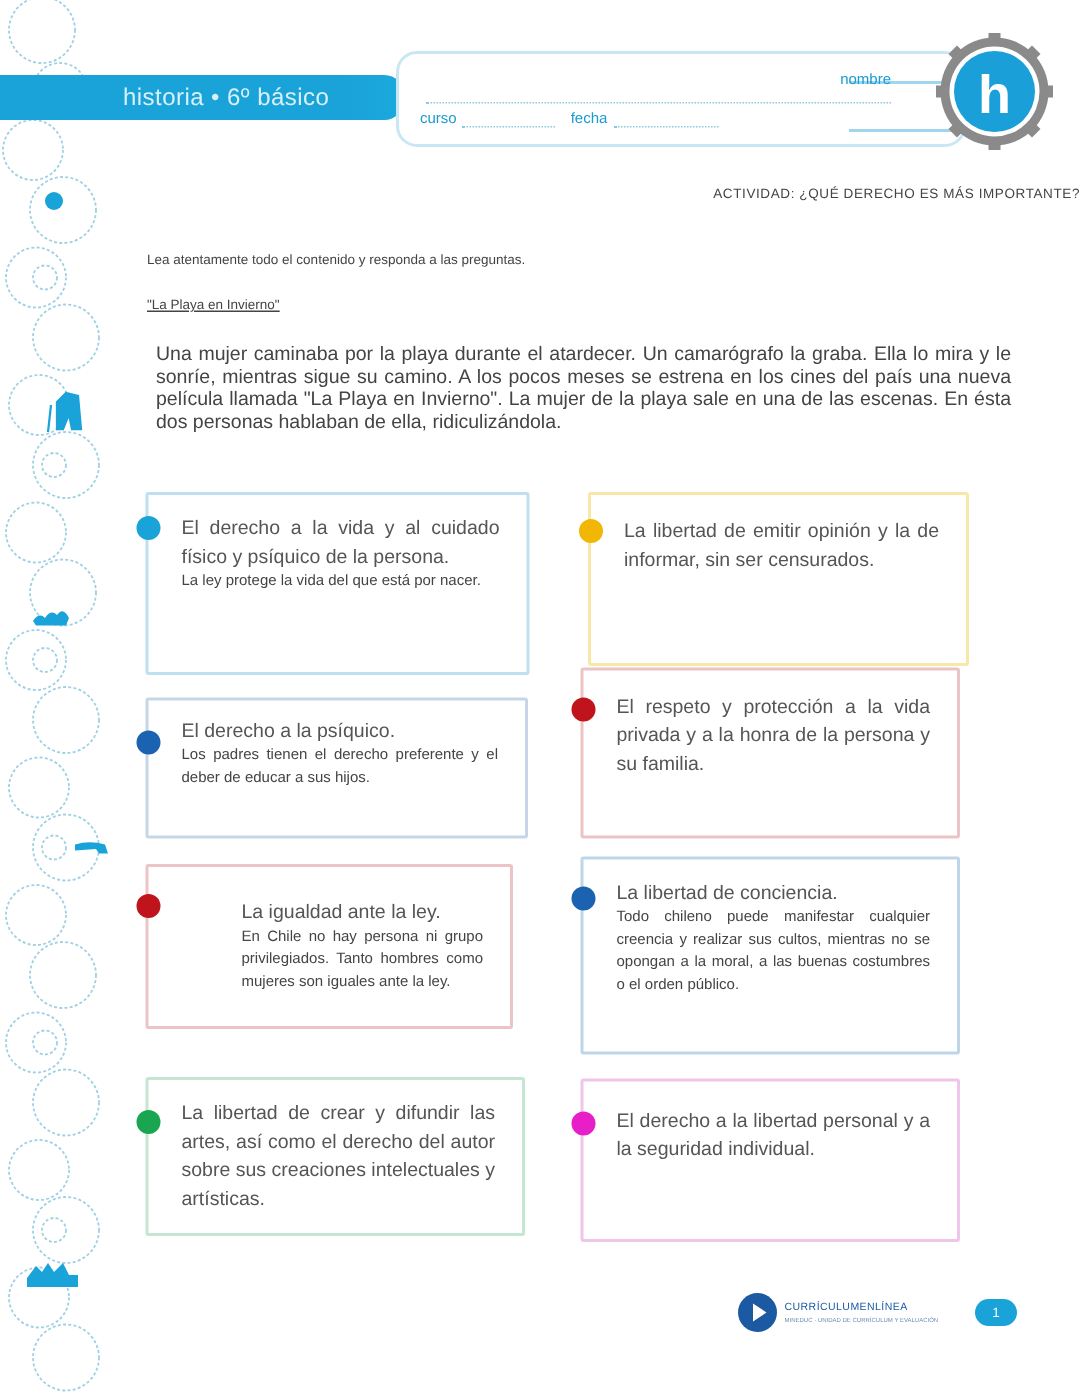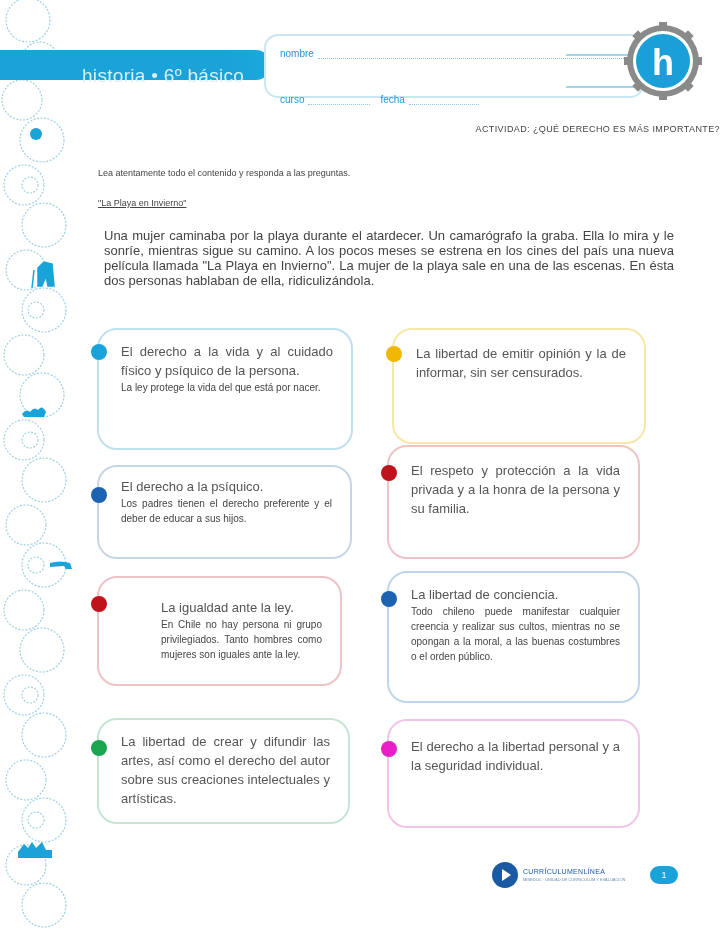--- a/index.html
+++ b/index.html
@@ -6,38 +6,38 @@
   html, body { width: 720px; height: 933px; background: #ffffff; overflow: hidden; }
   body { position: relative; font-family: "Liberation Sans", sans-serif; color: #333; }
 
   .border-deco { position: absolute; left: 0; top: 0; width: 80px; height: 933px; }
 
   .subject-band {
     position: absolute; left: 0; top: 50px; width: 270px; height: 30px;
     background: linear-gradient(90deg, #1aa3d8 0%, #1aa3d8 85%, #1ba9dd 100%);
     border-radius: 0 14px 14px 0;
   }
-  .subject-band span { position: absolute; left: 82px; top: 7px; color: #d8f0fa; font-size: 19px; letter-spacing: 0.3px; margin-top: 8px; }
+  .subject-band span { position: absolute; left: 82px; top: 7px; color: #d8f0fa; font-size: 16px; letter-spacing: 0.3px; }
 
   .student-box {
     position: absolute; left: 264px; top: 34px; width: 380px; height: 64px;
     border: 2px solid #c9e7f3; border-radius: 14px; background: #fff;
   }
   .student-box .stripe { position: absolute; left: 300px; right: -10px; height: 2px; background: #9fd6ee; }
   .field-row { position: absolute; left: 14px; font-size: 10px; color: #1a9bd0; display: flex; align-items: flex-end; }
   .field-line { border-bottom: 1px dotted #8cc8e2; height: 10px; margin-left: 4px; }
 
   .logo-gear { position: absolute; left: 624px; top: 22px; width: 78px; height: 78px; }
 
   .title { position: absolute; left: 0; width: 720px; top: 124px; text-align: right; font-size: 9px; color: #444; letter-spacing: 0.4px; }
   .instructions { position: absolute; left: 98px; top: 168px; font-size: 9px; color: #444; }
   .story-title { position: absolute; left: 98px; top: 198px; font-size: 9px; color: #444; text-decoration: underline; }
   .story { position: absolute; left: 104px; top: 228px; width: 570px; font-size: 13px; line-height: 15px; color: #444; text-align: justify; }
 
-  .card { position: absolute; background: #fff; border-radius: 20px; border: 2px solid; }
+  .card { position: absolute; background: #fff; border-radius: 2px; border: 2px solid; }
   .card .dot { position: absolute; left: -8px; width: 16px; height: 16px; border-radius: 50%; }
   .card .main { font-size: 13px; line-height: 19px; color: #555; text-align: justify; }
   .card .sub { font-size: 10px; line-height: 15px; color: #444; text-align: justify; }
   .card .content { position: absolute; left: 22px; right: 18px; }
 
   .footer-logo { position: absolute; left: 492px; top: 862px; display: flex; align-items: center; }
   .footer-logo .play { width: 26px; height: 26px; border-radius: 50%; background: #1b5aa3; position: relative; }
   .footer-logo .play::after { content: ""; position: absolute; left: 10px; top: 7px; border-left: 9px solid #fff; border-top: 6px solid transparent; border-bottom: 6px solid transparent; }
   .footer-logo .txt { margin-left: 5px; }
   .footer-logo .t1 { font-size: 7px; color: #1b5aa3; letter-spacing: 0.3px; }
@@ -86,25 +86,25 @@
   <path d="M18 852 l6 -8 l4 4 l4 -6 l4 6 l6 -6 l4 8 l6 0 l0 8 l-34 0 z" fill="#1aa3d8"></path>
 </svg>
 
 <div class="subject-band">
   <span>historia • 6º básico</span>
 </div>
 
 <div class="student-box">
   <div class="stripe" style="top:18px"></div>
   <div class="stripe" style="top:50px"></div>
-  <div class="field-row" style="top:12px;">
+  <div class="field-row" style="top:12px;flex-direction:column;">
     <span>nombre</span>
     <span class="field-line" style="width:310px;"></span>
   </div>
-  <div class="field-row" style="top:38px;margin-top:20px;">
+  <div class="field-row" style="top:38px;">
     <span>curso</span>
     <span class="field-line" style="width:62px;"></span>
     <span style="margin-left:10px;">fecha</span>
     <span class="field-line" style="width:70px;"></span>
   </div>
 </div>
 
 <svg class="logo-gear" viewBox="0 0 78 78">
   <g fill="#8a8a8a">
     <circle cx="39" cy="39" r="36"></circle>

